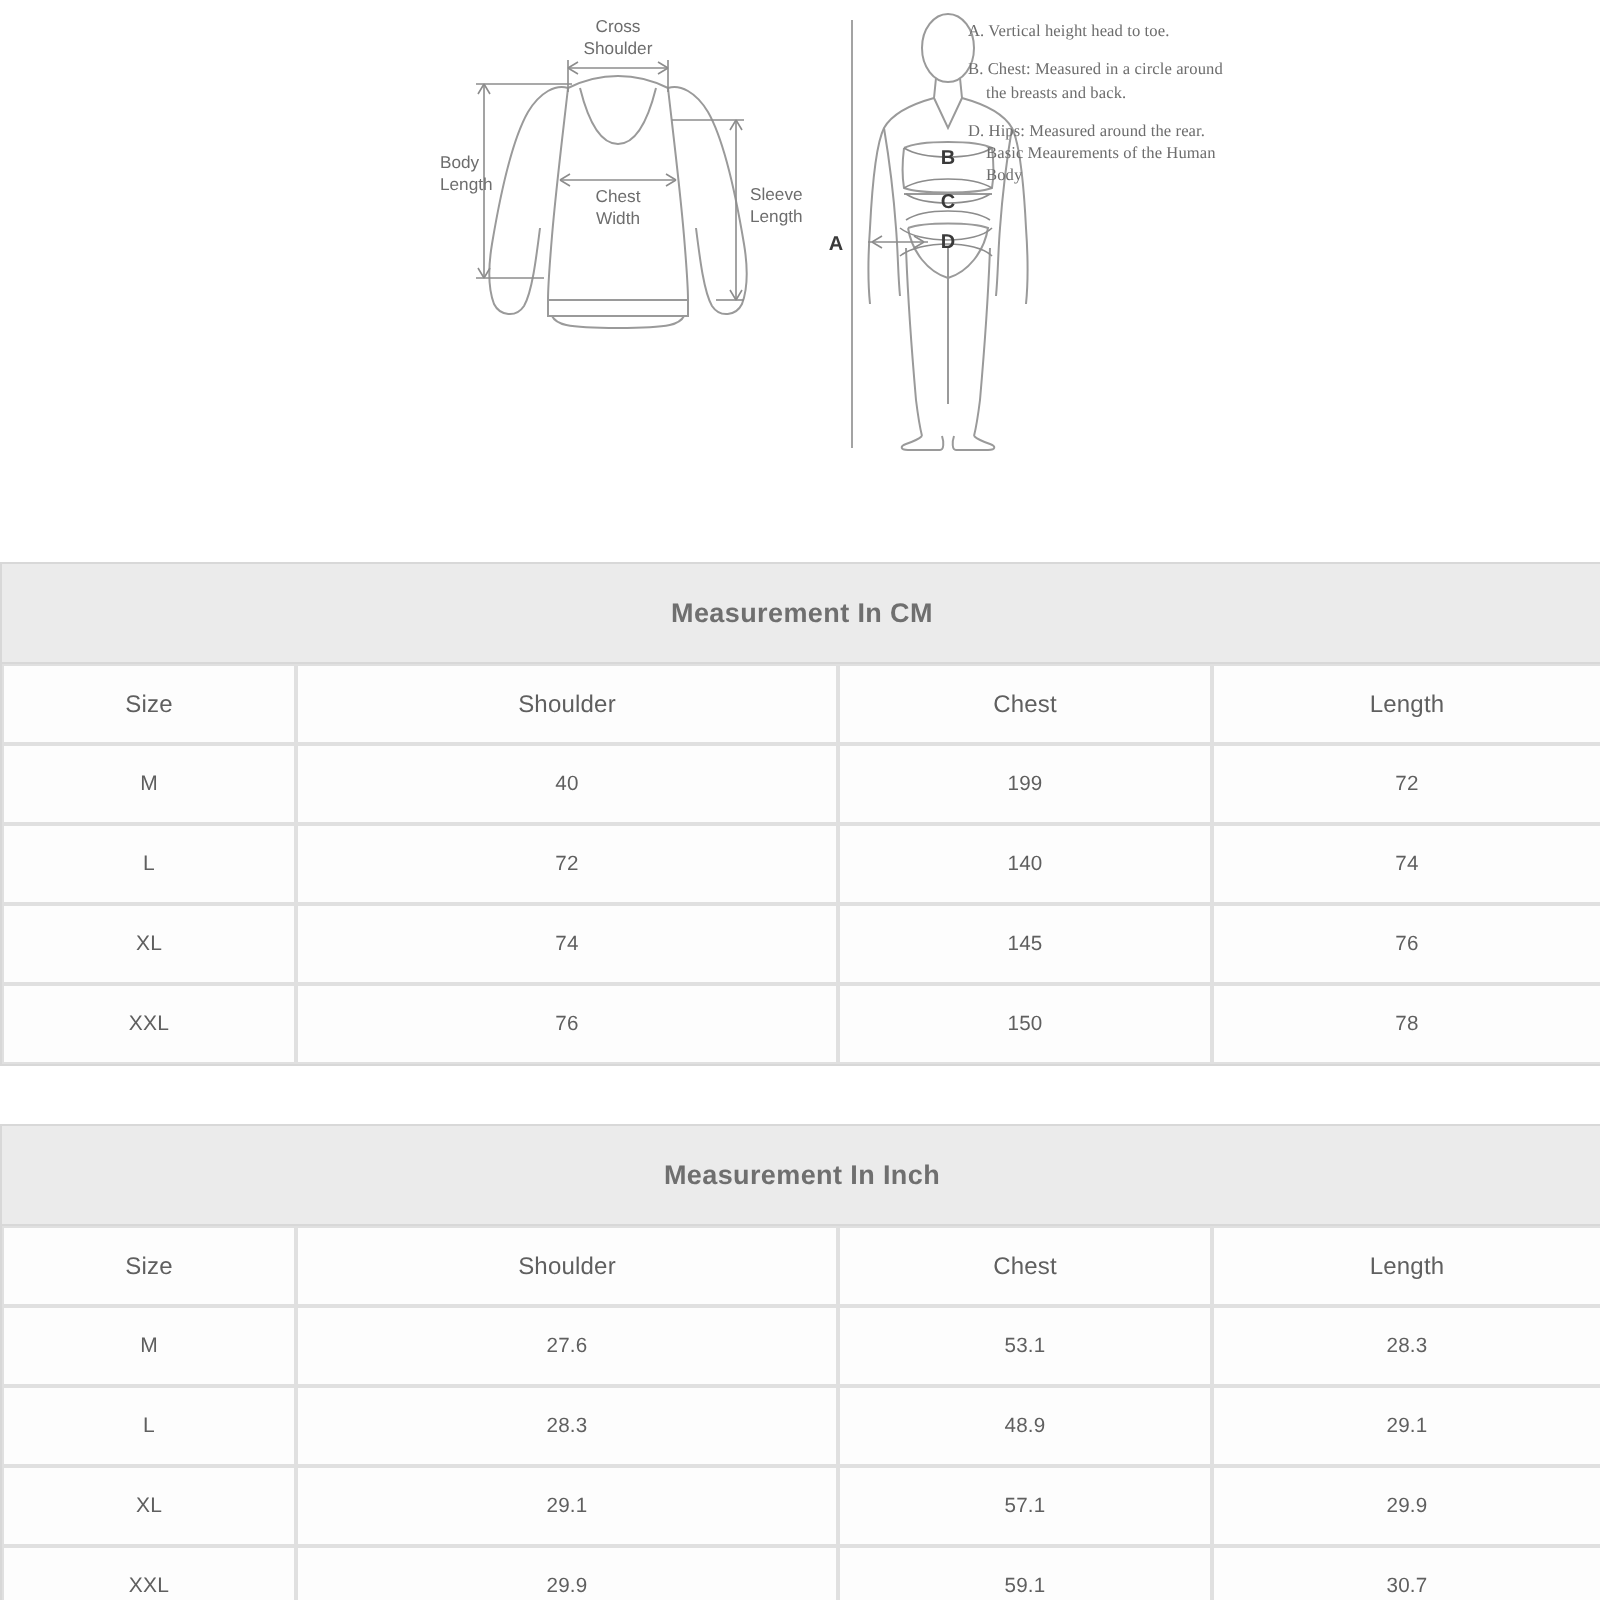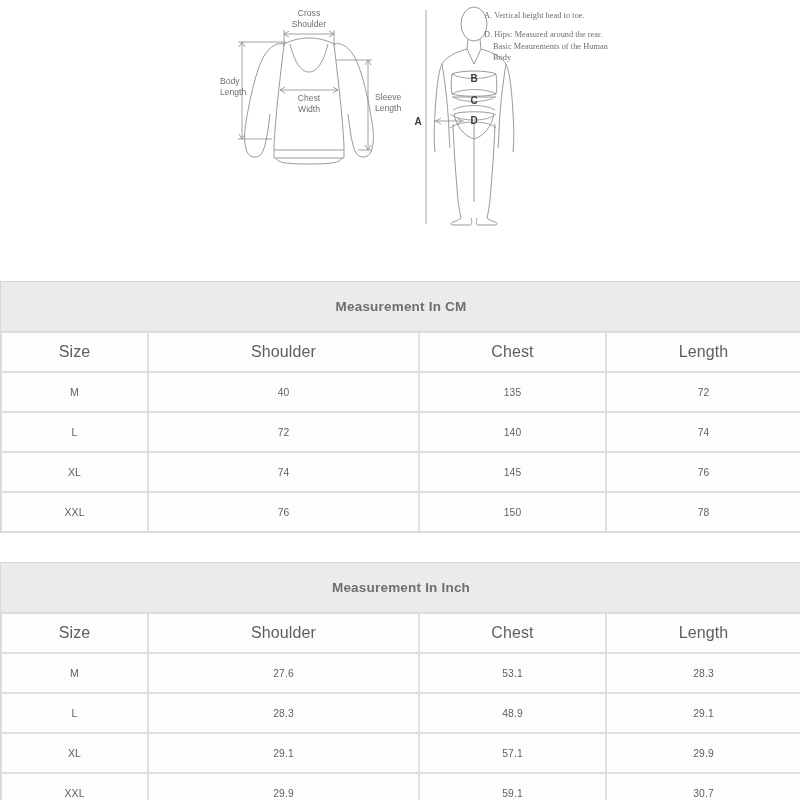--- a/index.html
+++ b/index.html
@@ -91,21 +91,21 @@
   table.size-table td {
     border: 1px solid #e0e0e0;
     text-align: center;
     color: #5f5f5f;
     font-weight: normal;
     height: 40px;
     font-size: 10.3px;
     letter-spacing: 0.1px;
     background: #fdfdfd;
   }
-  table.size-table th { font-size: 16px; }
+  table.size-table th { font-size: 12px; }
   table.size-table td.size-cell { font-size: 10.5px; }
 
   col.c-size { width: 147px; }
   col.c-shoulder { width: 271px; }
   col.c-chest { width: 187px; }
   col.c-length { width: 195px; }
 
   .fig-label { font-size: 8.6px; fill: #6d6d6d; font-family: "Liberation Sans", sans-serif; }
   .fig-letter { font-size: 10px; fill: #3a3a3a; font-weight: bold; font-family: "Liberation Sans", sans-serif; }
   .fig-line { stroke: #8c8c8c; stroke-width: 0.8; fill: none; }
@@ -216,20 +216,21 @@
       </g>
 
       <text class="fig-letter" x="62" y="80" text-anchor="middle">B</text>
       <text class="fig-letter" x="62" y="102" text-anchor="middle">C</text>
       <text class="fig-letter" x="62" y="122" text-anchor="middle">D</text>
       <text class="fig-letter" x="6" y="123" text-anchor="middle">A</text>
     </svg>
 
     <div class="desc-list">
       <div class="desc-item">A. Vertical height head to toe.</div>
+      <div class="desc-item">B. Chest: Measured in a circle around the breasts and back.</div>
       <div class="desc-item">D. Hips: Measured around the rear. Basic Meaurements of the Human Body</div>
     </div>
 
   </div>
 
   <div class="tables">
 
     <table class="size-table">
       <caption>Measurement In CM</caption>
       <colgroup>
@@ -243,21 +244,21 @@
           <th>Size</th>
           <th>Shoulder</th>
           <th>Chest</th>
           <th>Length</th>
         </tr>
       </thead>
       <tbody>
         <tr>
           <td class="size-cell">M</td>
           <td>40</td>
-          <td>135</td>
+          <td>199</td>
           <td>72</td>
         </tr>
         <tr>
           <td class="size-cell">L</td>
           <td>72</td>
           <td>140</td>
           <td>74</td>
         </tr>
         <tr>
           <td class="size-cell">XL</td>

